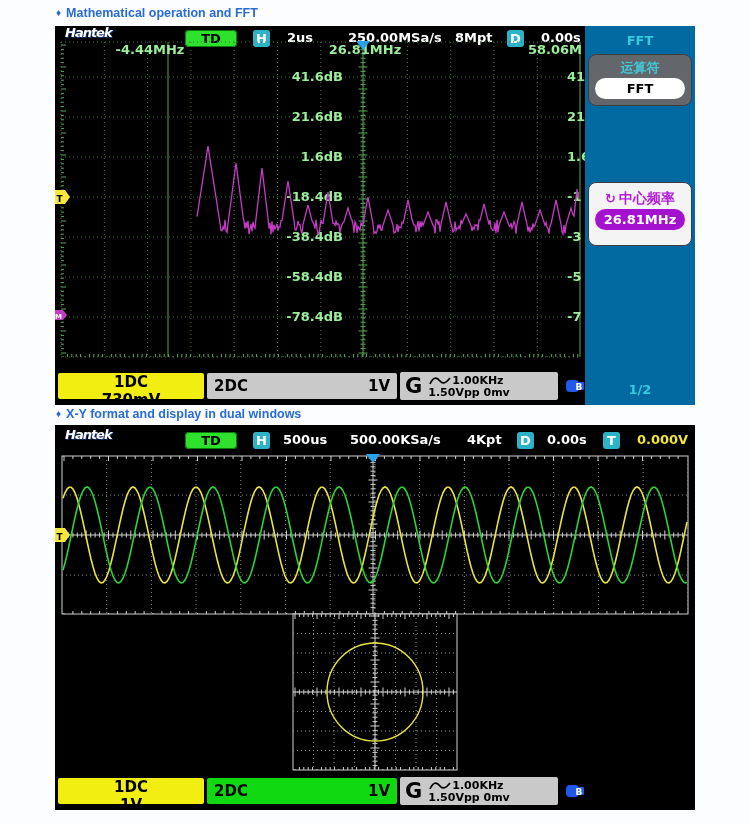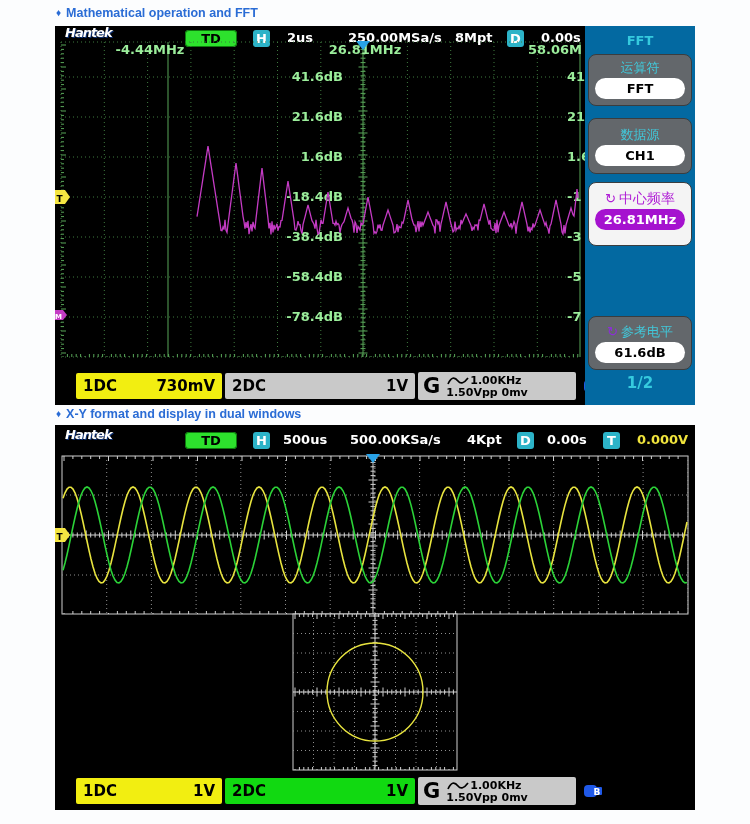--- a/index.html
+++ b/index.html
@@ -28,47 +28,47 @@
          line-height:17px;font-size:12px;font-weight:bold;}
   .yel{color:#f0e43c !important;}
 
   .disp{position:absolute;left:0;}
   #disp1{top:15px;width:530px;height:319px;}
   #disp2{top:29px;width:640px;height:324px;}
 
   .bbar{position:absolute;left:0;bottom:3px;height:32px;display:flex;align-items:center;}
   .chbox{height:26px;border-radius:2px;display:flex;justify-content:space-between;align-items:center;
          padding:0 7px;font-weight:bold;color:#000;font-size:15px;box-sizing:border-box;}
-  .ch1{background:#f2ee11;width:146px;margin-left:21px;}
+  .ch1{background:#f2ee11;width:146px;margin-left:3px;flex-direction:column;}
   .ch2g{background:#c9c9c9;width:190px;margin-left:3px;}
   .ch2green{background:#11d911;width:190px;margin-left:3px;}
   .gbox{background:#c9c9c9;border-radius:2px;height:28px;width:158px;margin-left:3px;display:flex;
         align-items:center;padding:0 5px;box-sizing:border-box;}
   .gletter{font-size:21px;font-weight:bold;color:#000;margin-right:4px;}
   .gcol{display:flex;flex-direction:column;line-height:11px;margin-left:2px;}
   .grow1{display:flex;align-items:center;}
   .gtext{font-size:11px;font-weight:bold;color:#000;white-space:nowrap;}
   .usb{margin-left:8px;}
 
   .menu{width:110px;height:100%;position:relative;background:#0369a1;}
   .mtitle{position:absolute;top:7px;width:100%;text-align:center;color:#35cade;font-weight:bold;font-size:13px;}
   .mitem{position:absolute;left:3px;width:104px;background:#63676b;border-radius:8px;
          border:1px solid #3a3d3f;box-sizing:border-box;padding-top:3px;}
-  .mhead{text-align:center;color:#41c8da;font-weight:normal;font-size:13px;height:19px;line-height:19px;}
+  .mhead{text-align:center;color:#41c8da;font-weight:bold;font-size:13px;height:19px;line-height:19px;}
   .micon{color:#8b2fd6;margin-right:3px;font-size:13px;}
   .mpill{background:#fff;border-radius:11px;height:21px;line-height:21px;margin:1px 6px 6px 6px;
          text-align:center;color:#000;font-weight:bold;font-size:13px;}
   .mitem.sel{background:#f4f4f4;}
   .mitem.sel .mhead{color:#b01ed6;font-size:14px;}
   .mitem.sel .micon{color:#b01ed6;}
   .mitem.sel .mpill{background:#a512cf;color:#fff;}
   #mi0{top:28px;height:52px;} #mi1{top:92px;height:56px;padding-top:6px;}
   #mi2{top:156px;height:64px;padding-top:6px;} #mi3{top:226px;height:56px;padding-top:6px;}
   #mi4{top:290px;height:54px;padding-top:5px;}
-  .mpage{position:absolute;top:348px;width:100%;text-align:center;color:#35cade;font-weight:bold;font-size:15px;}
+  .mpage{position:absolute;top:356px;width:100%;text-align:center;color:#35cade;font-weight:bold;font-size:13px;}
 </style>
 </head>
 <body>
 
 <div class="caption" id="cap1"><span class="diamond">♦</span><span>Mathematical operation and FFT</span></div>
 
 <div class="scope" id="scope1">
   <div class="leftcol">
     <div class="hdr">
       <span class="logo" style="left:10px">Hantek</span>
@@ -159,31 +159,23 @@
         <text x="13" y="10.5" font-size="9" font-weight="bold" fill="#fff" text-anchor="middle">B</text>
       </svg>
     </div>
   </div>
   <div class="menu">
     <div class="mtitle">FFT</div>
     <div class="mitem" id="mi0">
       <div class="mhead"><span>运算符</span></div>
       <div class="mpill">FFT</div>
     </div>
-    <div class="mitem" id="mi1">
-      <div class="mhead"><span>数据源</span></div>
-      <div class="mpill">CH1</div>
-    </div>
     <div class="mitem sel" id="mi2">
       <div class="mhead"><span class="micon">↻</span><span>中心频率</span></div>
       <div class="mpill">26.81MHz</div>
-    </div>
-    <div class="mitem" id="mi4">
-      <div class="mhead"><span class="micon">↻</span><span>参考电平</span></div>
-      <div class="mpill">61.6dB</div>
     </div>
     <div class="mpage">1/2</div>
   </div>
 </div>
 
 <div class="caption" id="cap2"><span class="diamond">♦</span><span>X-Y format and display in dual windows</span></div>
 
 <div class="scope" id="scope2">
   <div class="hdr">
     <span class="logo" style="left:10px">Hantek</span>

